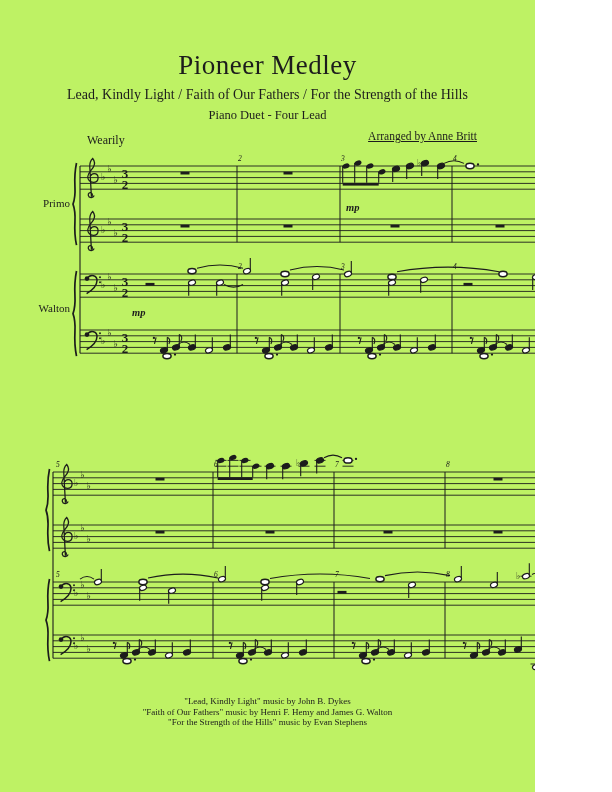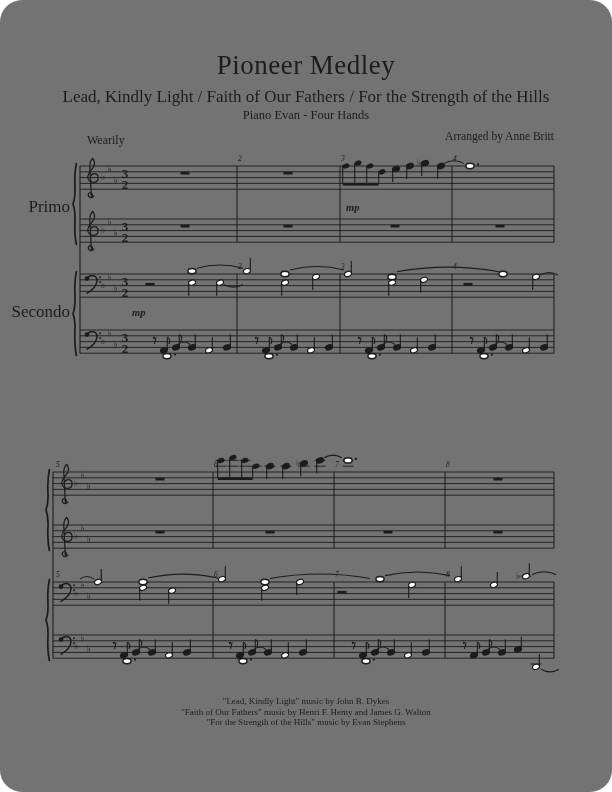--- a/index.html
+++ b/index.html
@@ -1,48 +1,48 @@
 <!DOCTYPE html>
 <html><head>
 <meta charset="utf-8">
 <style>
   html,body{margin:0;padding:0;background:#ffffff;}
-  .page{position:relative;width:612px;height:792px;background:#737373;overflow:hidden;
-        font-family:"Liberation Serif",serif;color:#1c1c1c;border-radius:22px;}
+  .page{position:relative;width:535px;height:792px;background:#bef264;overflow:hidden;
+        font-family:"Liberation Serif",serif;color:#1c1c1c;}
   .abs{position:absolute;text-align:center;}
   .title{left:0;right:0;top:50px;text-align:center;font-size:27px;letter-spacing:0.5px;}
-  .subtitle{left:0;right:0;top:87px;text-align:center;font-size:17px;}
+  .subtitle{left:0;right:0;top:87px;text-align:center;font-size:14px;}
   .instr{left:0;right:0;top:108px;text-align:center;font-size:12.5px;}
   .tempo{left:87px;top:133px;font-size:12px;}
-  .arranger{right:58px;top:130px;font-size:11.5px;}
-  .part-label{font-size:17px;text-align:right;}
+  .arranger{right:58px;top:130px;font-size:11.5px;text-decoration:underline;}
+  .part-label{font-size:11px;text-align:right;}
   #primo-label{left:16px;top:197px;width:54px;}
   #secondo-label{left:10px;top:302px;width:60px;}
   .footer-line{left:0;right:0;text-align:center;font-size:9px;}
   #credit1{top:696px;} #credit2{top:706.5px;} #credit3{top:717px;}
   #copyright{top:735px;} #website{top:745.5px;}
   #score{position:absolute;left:0;top:0;}
   svg text{font-family:"Liberation Serif",serif;fill:#1c1c1c;}
   svg text.mnum{font-size:7.5px;font-style:italic;}
   svg text.dyn{font-size:10.5px;font-style:italic;font-weight:bold;}
   svg text.tsig{font-size:13px;font-weight:bold;text-anchor:middle;}
   svg text.flat{font-family:"DejaVu Sans",sans-serif;font-size:9.5px;}
 </style>
 </head>
 <body>
 
 <div class="page">
   <div class="abs title">Pioneer Medley</div>
   <div class="abs subtitle">Lead, Kindly Light / Faith of Our Fathers / For the Strength of the Hills</div>
-  <div class="abs instr">Piano Evan - Four Hands</div>
+  <div class="abs instr">Piano Duet - Four Lead</div>
   <div class="abs tempo">Wearily</div>
   <div class="abs arranger">Arranged by Anne Britt</div>
 
   <div class="abs part-label" id="primo-label">Primo</div>
-  <div class="abs part-label" id="secondo-label">Secondo</div>
+  <div class="abs part-label" id="secondo-label">Walton</div>
 
   <svg id="score" width="612" height="792" viewBox="0 0 612 792">
       <g>
         <line x1="80" y1="166" x2="80" y2="353.2" stroke="#1c1c1c" stroke-width="1.1"></line>
         <g>
           <path d="M3.5,-2 C-1,19.549999999999997 5,25.805999999999997 0,39.099999999999994 C5,52.394 -1,58.64999999999999 3.5,80.19999999999999" fill="none" stroke="#1c1c1c" stroke-width="1.7" transform="translate(73,165)"></path>
           <line x1="80" y1="166" x2="554" y2="166" stroke="#1c1c1c" stroke-width="0.9"></line>
           <line x1="80" y1="171.8" x2="554" y2="171.8" stroke="#1c1c1c" stroke-width="0.9"></line>
           <line x1="80" y1="177.6" x2="554" y2="177.6" stroke="#1c1c1c" stroke-width="0.9"></line>
           <line x1="80" y1="183.4" x2="554" y2="183.4" stroke="#1c1c1c" stroke-width="0.9"></line>

